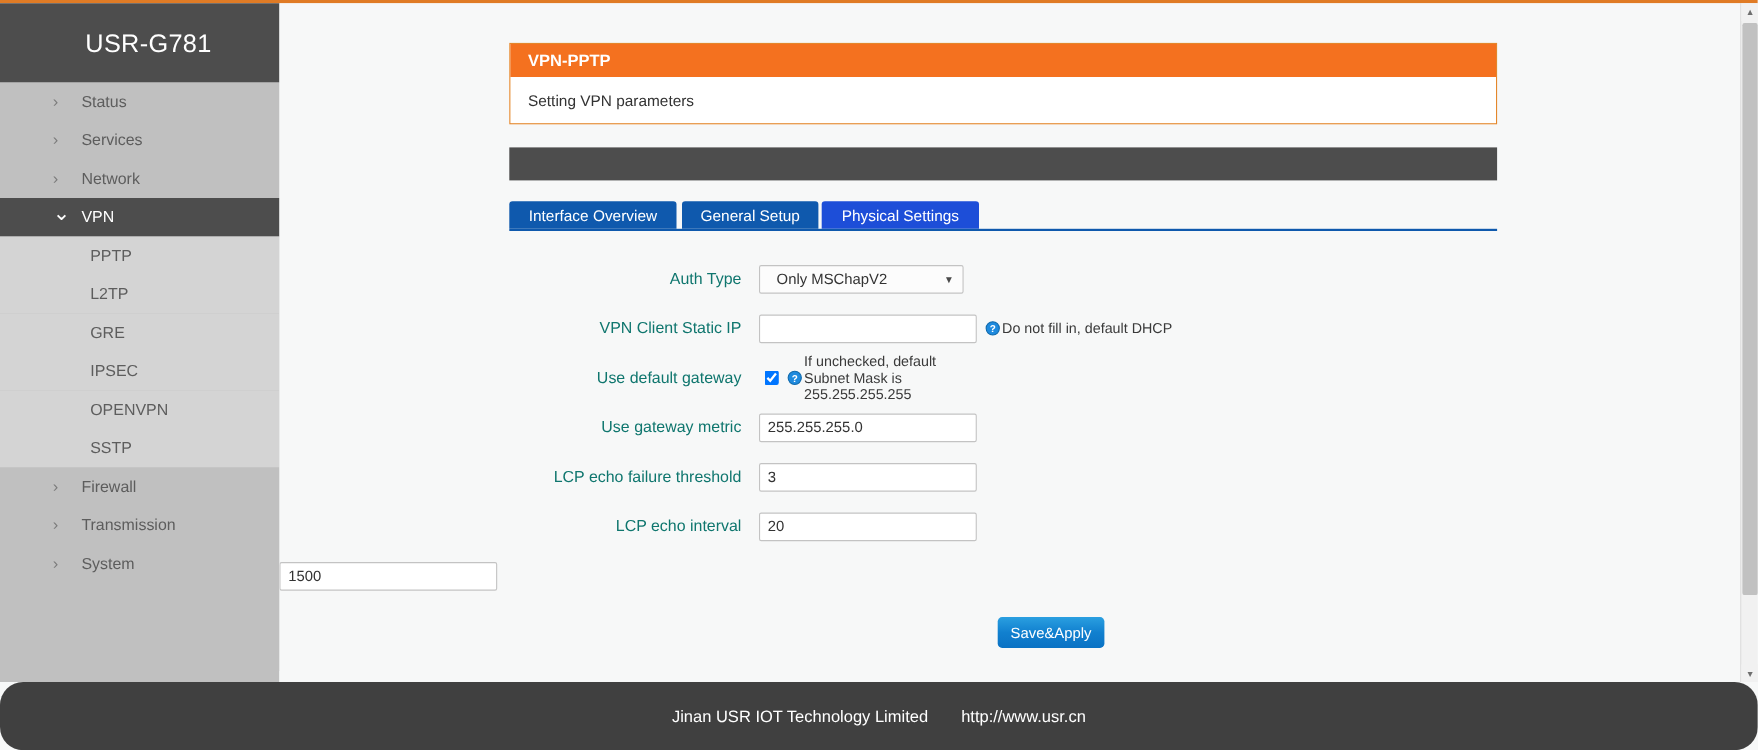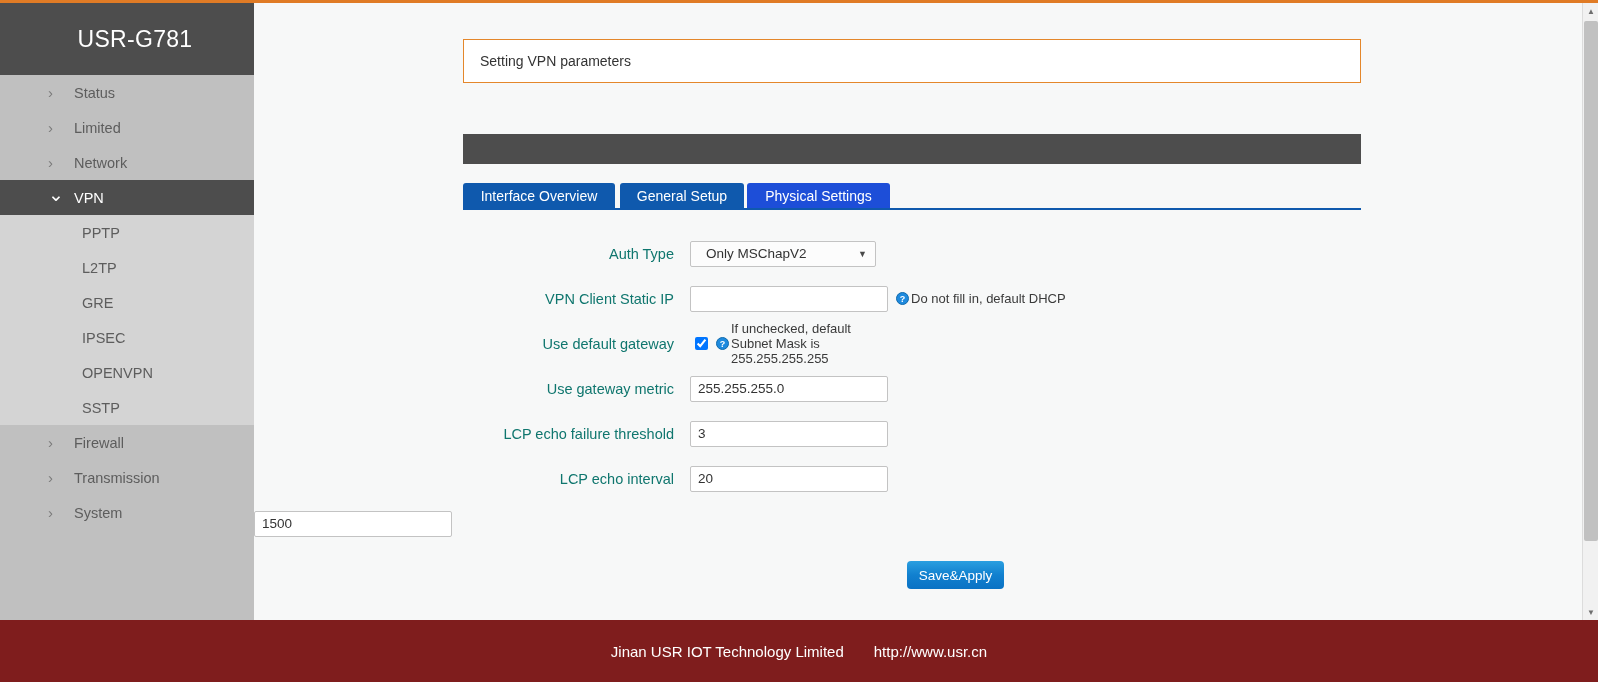--- a/index.html
+++ b/index.html
@@ -143,23 +143,24 @@
     width: 97px; height: 28px; border: none; border-radius: 4px;
     background: linear-gradient(to bottom, #2a9fe0 0%, #1180cf 50%, #0a72c4 100%);
     color: #ffffff; font-size: 13.5px;
     font-family: "Liberation Sans", sans-serif;
     cursor: pointer;
   }
 
   
   .footer {
     position: absolute; left: 0; top: 620px; width: 1598px; height: 62px;
-    background: #7f1d1d; color: #ffffff;
+    background: #404040; color: #ffffff;
     display: flex; align-items: center; justify-content: center;
     font-size: 15px;
+    border-radius: 21px;
   }
   .footer-gap { display: inline-block; width: 30px; }
 
   
   .scrollbar {
     position: absolute; top: 3px; right: 0; width: 16px; height: 617px;
     background: #f1f1f1; border-left: 1px solid #dcdcdc;
   }
   .sb-arrow {
     position: absolute; left: 0; width: 16px; height: 16px;
@@ -184,21 +185,21 @@
     <div class="brand">
       <span class="brand-title">USR-G781</span>
     </div>
     <div class="nav" id="nav">
         <div class="nav-item">
           <span class="chev">›</span>
           <span>Status</span>
         </div>
         <div class="nav-item">
           <span class="chev">›</span>
-          <span>Limited</span>
+          <span>Services</span>
         </div>
         <div class="nav-item">
           <span class="chev">›</span>
           <span>Network</span>
         </div>
         <div class="nav-item active">
           <span class="chev" style="font-size: 19px; margin-top: -7px;">⌄</span>
           <span>VPN</span>
         </div>
         <div class="nav-sub">
@@ -231,20 +232,23 @@
           <span class="chev">›</span>
           <span>System</span>
         </div>
         <div style="background: rgb(192, 192, 192); height: 80px;"></div>
       </div>
   </div>
 
   <div class="main">
 
     <div class="panel">
+      <div class="panel-head">
+        <span>VPN-PPTP</span>
+      </div>
       <div class="panel-body">
         <span>Setting VPN parameters</span>
       </div>
     </div>
 
     <div class="darkbar"></div>
 
     <div class="tabs">
       <div id="tabs-host">
           <div class="tab blue" style="left: 0px; width: 152px;">

